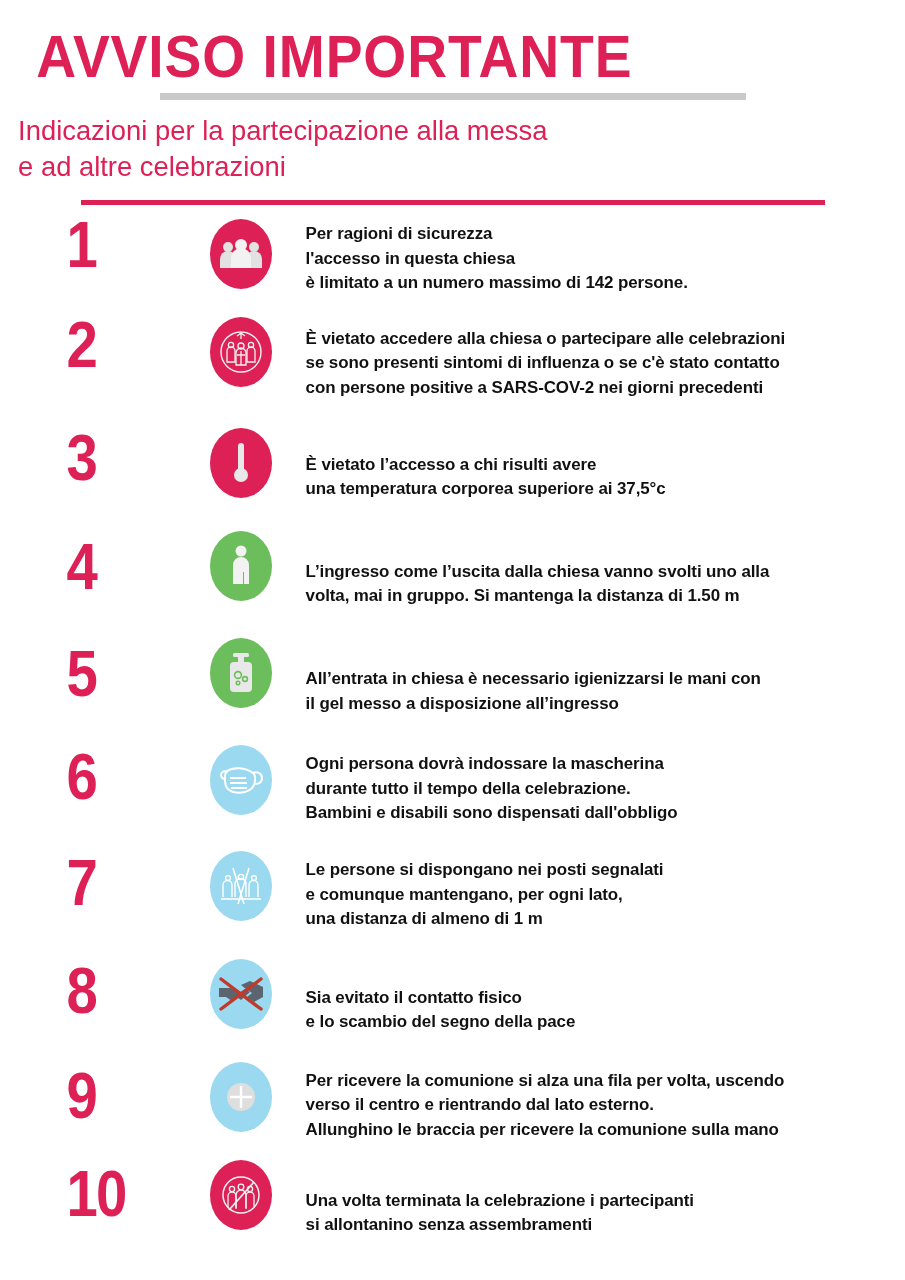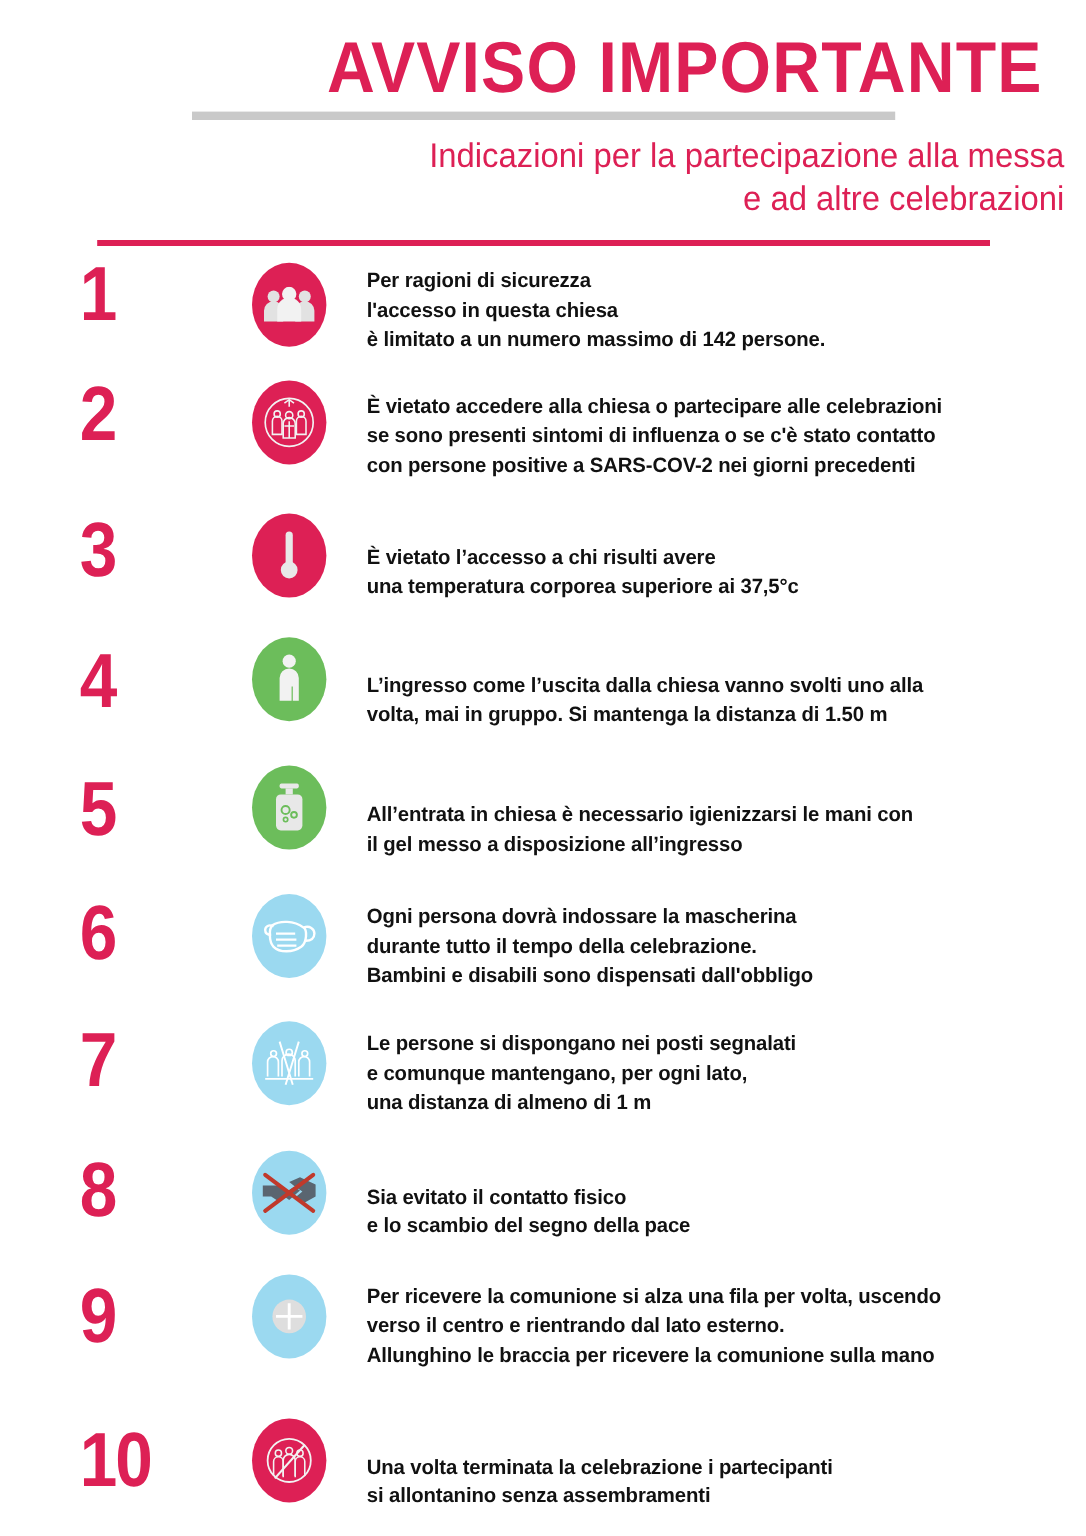--- a/index.html
+++ b/index.html
@@ -11,21 +11,21 @@
     width: 905px;
     height: 1280px;
     font-family: "Liberation Sans", sans-serif;
     overflow: hidden;
     position: relative;
   }
 
   
   .header {
     padding-top: 26px;
-    text-align: right;
+    text-align: left;
   }
   .title {
     font-family: "Liberation Sans", sans-serif;
     font-weight: bold;
     font-size: 60px;
     letter-spacing: 1px;
     color: #dd2055;
     line-height: 1.02;
     margin: 0 auto;
     transform: scaleX(0.92);
@@ -135,21 +135,21 @@
   .r7 .text { margin-top: 6px; }
 
   .r8 { margin-top: 28px; }
   .r8 .num { margin-top: 0px; }
   .r8 .text { margin-top: 26px; }
 
   .r9 { margin-top: 28px; }
   .r9 .num { margin-top: 2px; }
   .r9 .text { margin-top: 6px; }
 
-  .r10 { margin-top: 40px; }
+  .r10 { margin-top: 18px; }
   .r10 .num { margin-top: 2px; }
   .r10 .text { margin-top: 28px; }
   .r10 .num { letter-spacing: -2px; }
 </style>
 </head>
 <body>
 
 <div class="header">
   <div class="title">AVVISO IMPORTANTE</div>
   <div class="title-rule"></div>

